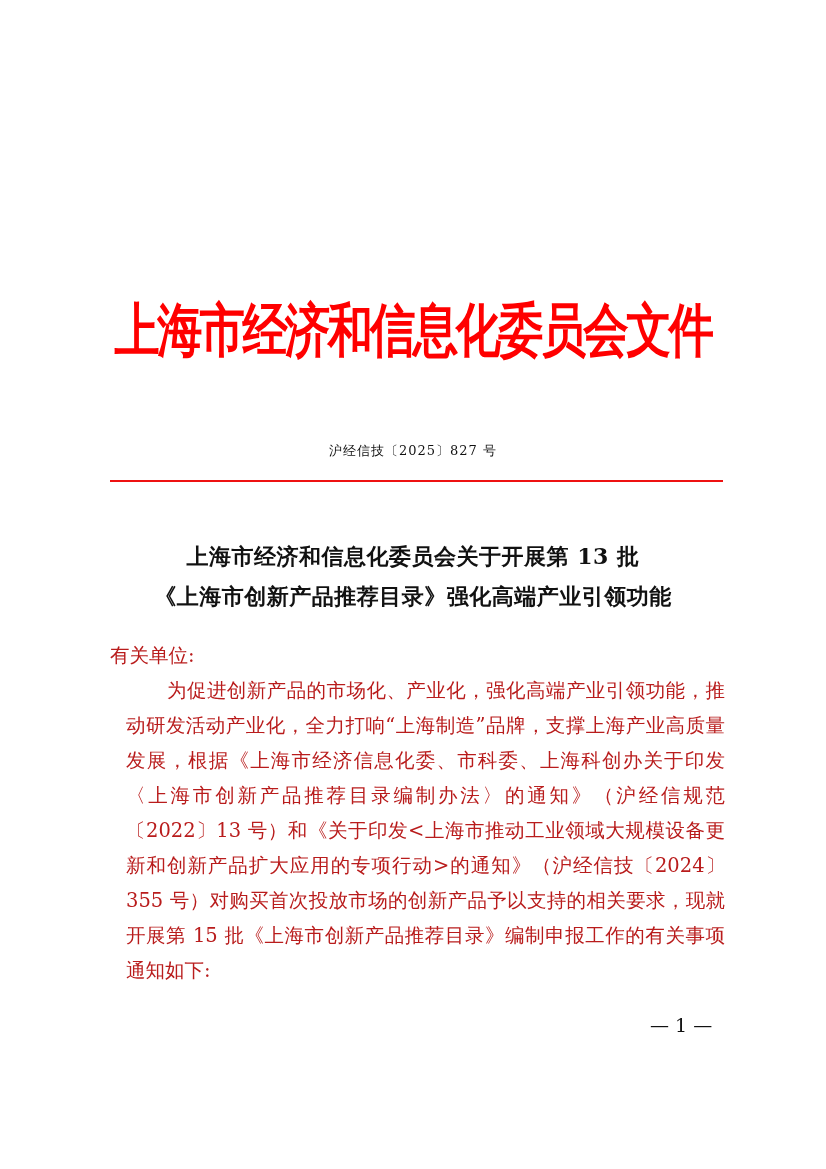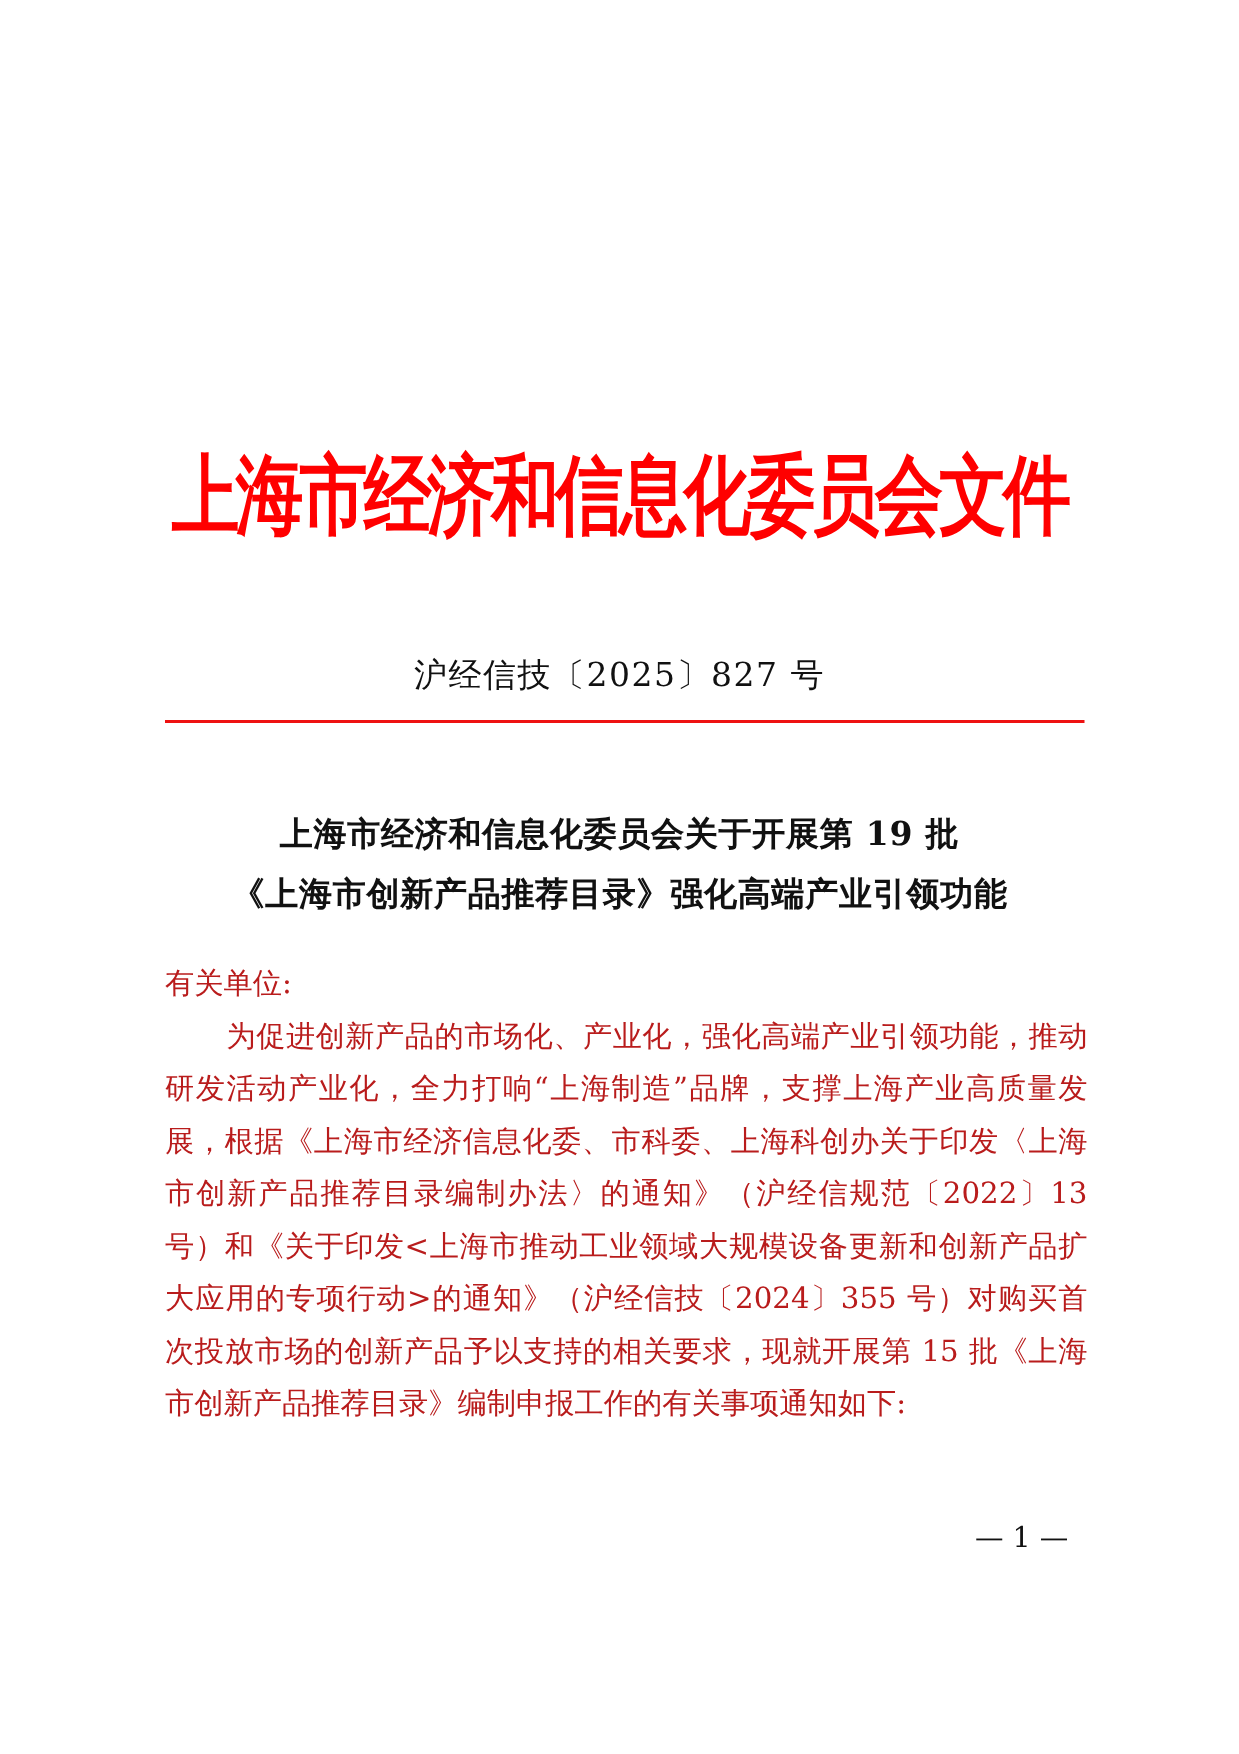--- a/index.html
+++ b/index.html
@@ -6,53 +6,53 @@
     body { width: 826px; height: 1169px; position: relative; overflow: hidden; }
     .page { position: absolute; left: 0; top: 0; width: 826px; height: 1149px; background: #fff; }
     .masthead {
       position: absolute; left: 0; right: 0; top: 290px; text-align: center;
       color: #ff0000; font-family: "DejaVu Serif", serif; font-size: 55px;
       letter-spacing: -3px; line-height: 80px; transform: scaleX(0.82) scaleY(1.05);
       transform-origin: center; font-weight: bold;
     }
     .docnum {
       position: absolute; left: 0; right: 0; top: 436px; text-align: center;
-      font-family: "DejaVu Serif", serif; font-size: 22px; color: #111;
+      font-family: "DejaVu Serif", serif; font-size: 13px; color: #111;
       letter-spacing: 1px; line-height: 30px;
     }
     .redline {
       position: absolute; left: 110px; width: 613px; top: 480px; height: 2px;
       background: #ee1111;
     }
     .title {
       position: absolute; left: 0; right: 0; top: 536px; text-align: center;
       font-family: "DejaVu Serif", serif; font-weight: bold; font-size: 22px;
       color: #111; line-height: 40px; letter-spacing: 0.5px;
     }
     .body {
       position: absolute; left: 110px; width: 615px; top: 638px;
       font-family: "DejaVu Serif", serif; font-size: 19.5px; color: #b91c1c;
       line-height: 35px; text-align: justify;
     }
     .body p { margin: 0; }
-    .body .indent { text-indent: 41px; }
+    .body .indent { text-indent: 41px; margin-left: 16px; }
     .pagenum {
       position: absolute; left: 650px; top: 1014px;
       font-family: "DejaVu Serif", serif; font-size: 19px; color: #111;
     }
   </style>
 </head>
 <body>
 
 <div class="page">
   <div class="masthead">上海市经济和信息化委员会文件</div>
   <div class="docnum">沪经信技〔2025〕827 号</div>
   <div class="redline"></div>
   <div class="title">
-    <div>上海市经济和信息化委员会关于开展第 19 批</div>
+    <div>上海市经济和信息化委员会关于开展第 13 批</div>
     <div>《上海市创新产品推荐目录》强化高端产业引领功能</div>
   </div>
   <div class="body">
     <p>有关单位:</p>
     <p class="indent">为促进创新产品的市场化、产业化，强化高端产业引领功能，推动研发活动产业化，全力打响“上海制造”品牌，支撑上海产业高质量发展，根据《上海市经济信息化委、市科委、上海科创办关于印发〈上海市创新产品推荐目录编制办法〉的通知》（沪经信规范〔2022〕13 号）和《关于印发&lt;上海市推动工业领域大规模设备更新和创新产品扩大应用的专项行动&gt;的通知》（沪经信技〔2024〕355 号）对购买首次投放市场的创新产品予以支持的相关要求，现就开展第 15 批《上海市创新产品推荐目录》编制申报工作的有关事项通知如下:</p>
   </div>
   <div class="pagenum">— 1 —</div>
 </div>
 
 </body></html>

